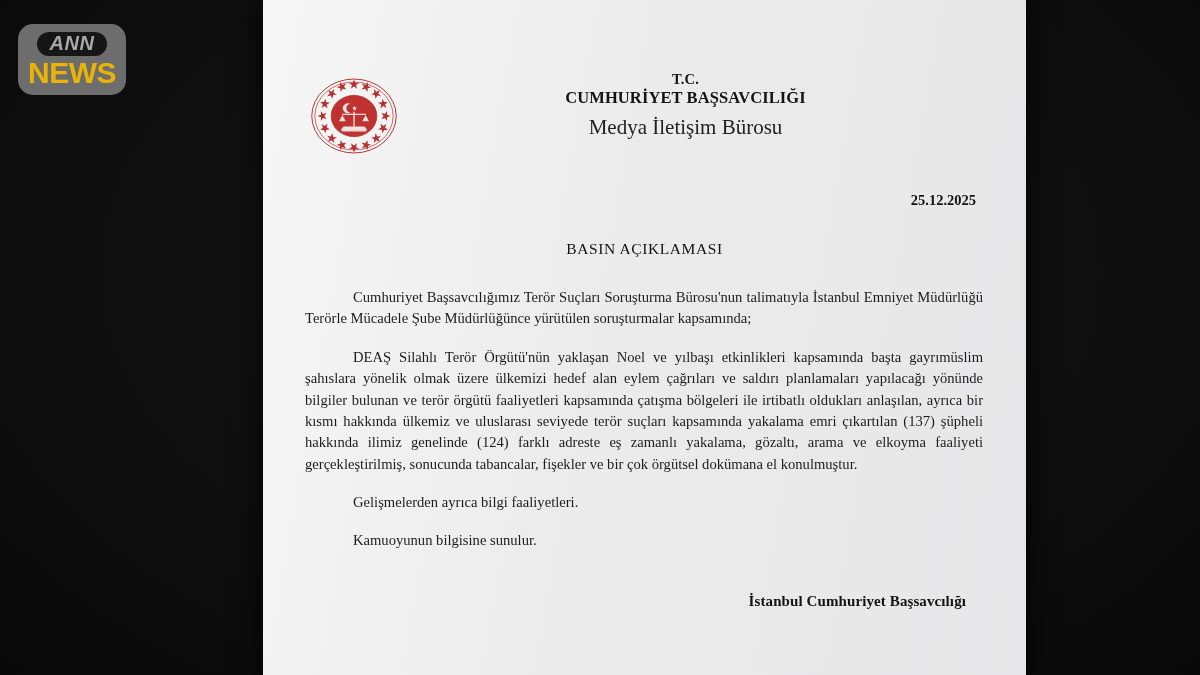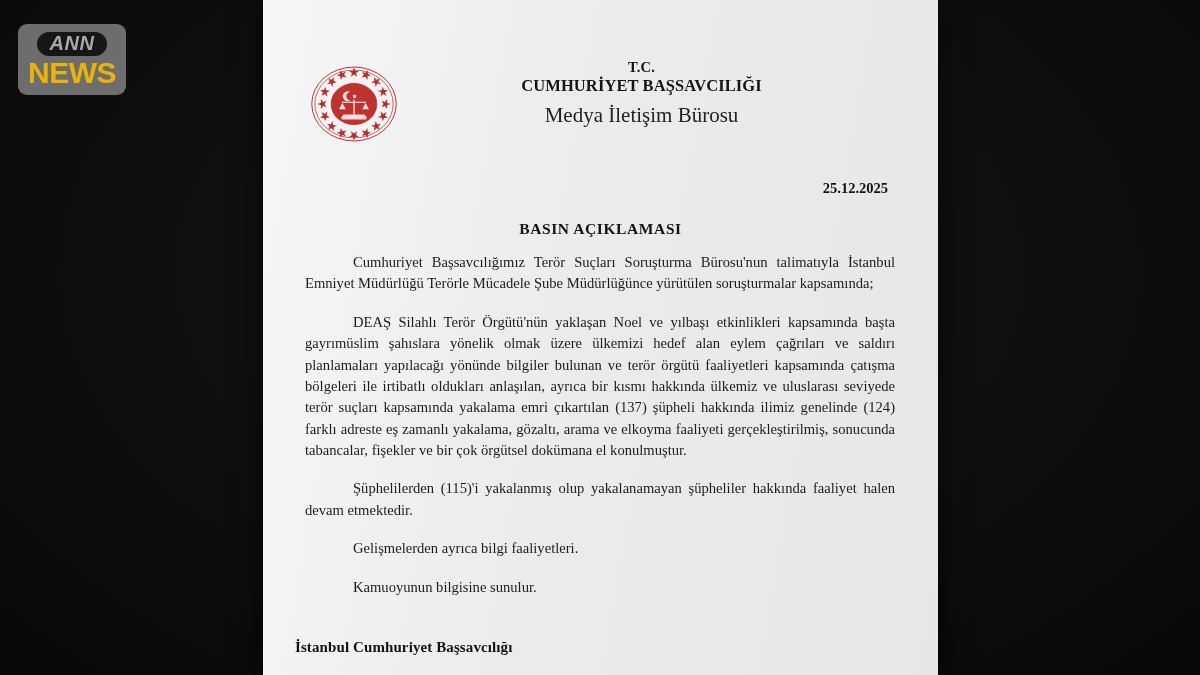--- a/index.html
+++ b/index.html
@@ -25,21 +25,21 @@
   }
 
   
   #channel-bug {
     position: absolute;
     left: 18px;
     top: 24px;
     width: 108px;
     height: 71px;
     background: rgba(170,170,170,0.62);
-    border-radius: 9px;
+    border-radius: 15px;
     display: flex;
     flex-direction: column;
     align-items: center;
     justify-content: center;
     gap: 1px;
     z-index: 30;
   }
   #channel-bug .pill {
     background: #161616;
     color: #a8a8a8;
@@ -60,28 +60,28 @@
     letter-spacing: -0.5px;
     line-height: 1.0;
     margin-top: 1px;
   }
 
   
   #document-page {
     position: absolute;
     left: 263px;
     top: 0;
-    width: 675px;
+    width: 763px;
     height: 675px;
     background: #ececed;
     background-image:
       linear-gradient(100deg, rgba(255,255,255,0.55) 0%, rgba(233,233,234,0.2) 45%, rgba(224,224,226,0.45) 100%);
     box-shadow: 0 0 26px rgba(0,0,0,0.85);
     color: #1a1a1a;
-    padding: 4px 32px;
+    padding: 16px 32px;
     z-index: 10;
   }
 
   
   #letterhead {
     display: flex;
     align-items: flex-start;
     padding-top: 52px;
     height: 112px;
   }
@@ -131,49 +131,49 @@
     font-weight: bold;
     font-size: 14.5px;
     padding-right: 18px;
     margin-top: 64px;
     color: #141414;
   }
 
   
   #doc-title {
     text-align: center;
-    font-weight: bold;
+    font-weight: normal;
     font-size: 15.5px;
     letter-spacing: 0.6px;
-    margin-top: 23px;
+    margin-top: 31px;
     color: #131313;
   }
 
   
   #doc-body {
-    margin-top: 14px;
+    margin-top: 29px;
     padding: 0 11px 0 10px;
   }
   #doc-body p {
     text-align: justify;
     text-justify: inter-word;
     text-indent: 48px;
     font-size: 14.6px;
     line-height: 1.465;
     margin-bottom: 17px;
     color: #1c1c1c;
     hyphens: none;
   }
   #doc-body p:last-child { margin-bottom: 0; }
 
   
   #signature {
     margin-top: 41px;
     padding-right: 28px;
-    text-align: left;
+    text-align: right;
     font-weight: bold;
     font-size: 15px;
     color: #131313;
     letter-spacing: 0.1px;
   }
 </style>
 </head>
 <body>
 
 <div id="backdrop"></div>
@@ -237,19 +237,18 @@
     </div>
   </div>
 
   <div id="date-line">25.12.2025</div>
 
   <div id="doc-title">BASIN AÇIKLAMASI</div>
 
   <div id="doc-body">
     <p>Cumhuriyet Başsavcılığımız Terör Suçları Soruşturma Bürosu'nun talimatıyla İstanbul Emniyet Müdürlüğü Terörle Mücadele Şube Müdürlüğünce yürütülen soruşturmalar kapsamında;</p>
     <p>DEAŞ Silahlı Terör Örgütü'nün yaklaşan Noel ve yılbaşı etkinlikleri kapsamında başta gayrımüslim şahıslara yönelik olmak üzere ülkemizi hedef alan eylem çağrıları ve saldırı planlamaları yapılacağı yönünde bilgiler bulunan ve terör örgütü  faaliyetleri kapsamında çatışma bölgeleri ile irtibatlı oldukları anlaşılan, ayrıca bir kısmı hakkında ülkemiz ve uluslarası seviyede terör suçları kapsamında yakalama emri çıkartılan (137) şüpheli hakkında ilimiz genelinde (124) farklı adreste eş zamanlı yakalama, gözaltı, arama ve elkoyma faaliyeti gerçekleştirilmiş, sonucunda tabancalar, fişekler ve bir çok örgütsel dokümana el konulmuştur.</p>
-    <p>Şüphelilerden (115)'i yakalanmış olup yakalanamayan şüpheliler hakkında faaliyet halen devam etmektedir.</p>
     <p>Gelişmelerden ayrıca bilgi faaliyetleri.</p>
     <p>Kamuoyunun bilgisine sunulur.</p>
   </div>
 
   <div id="signature">İstanbul Cumhuriyet Başsavcılığı</div>
 </div>
 
 </body></html>

